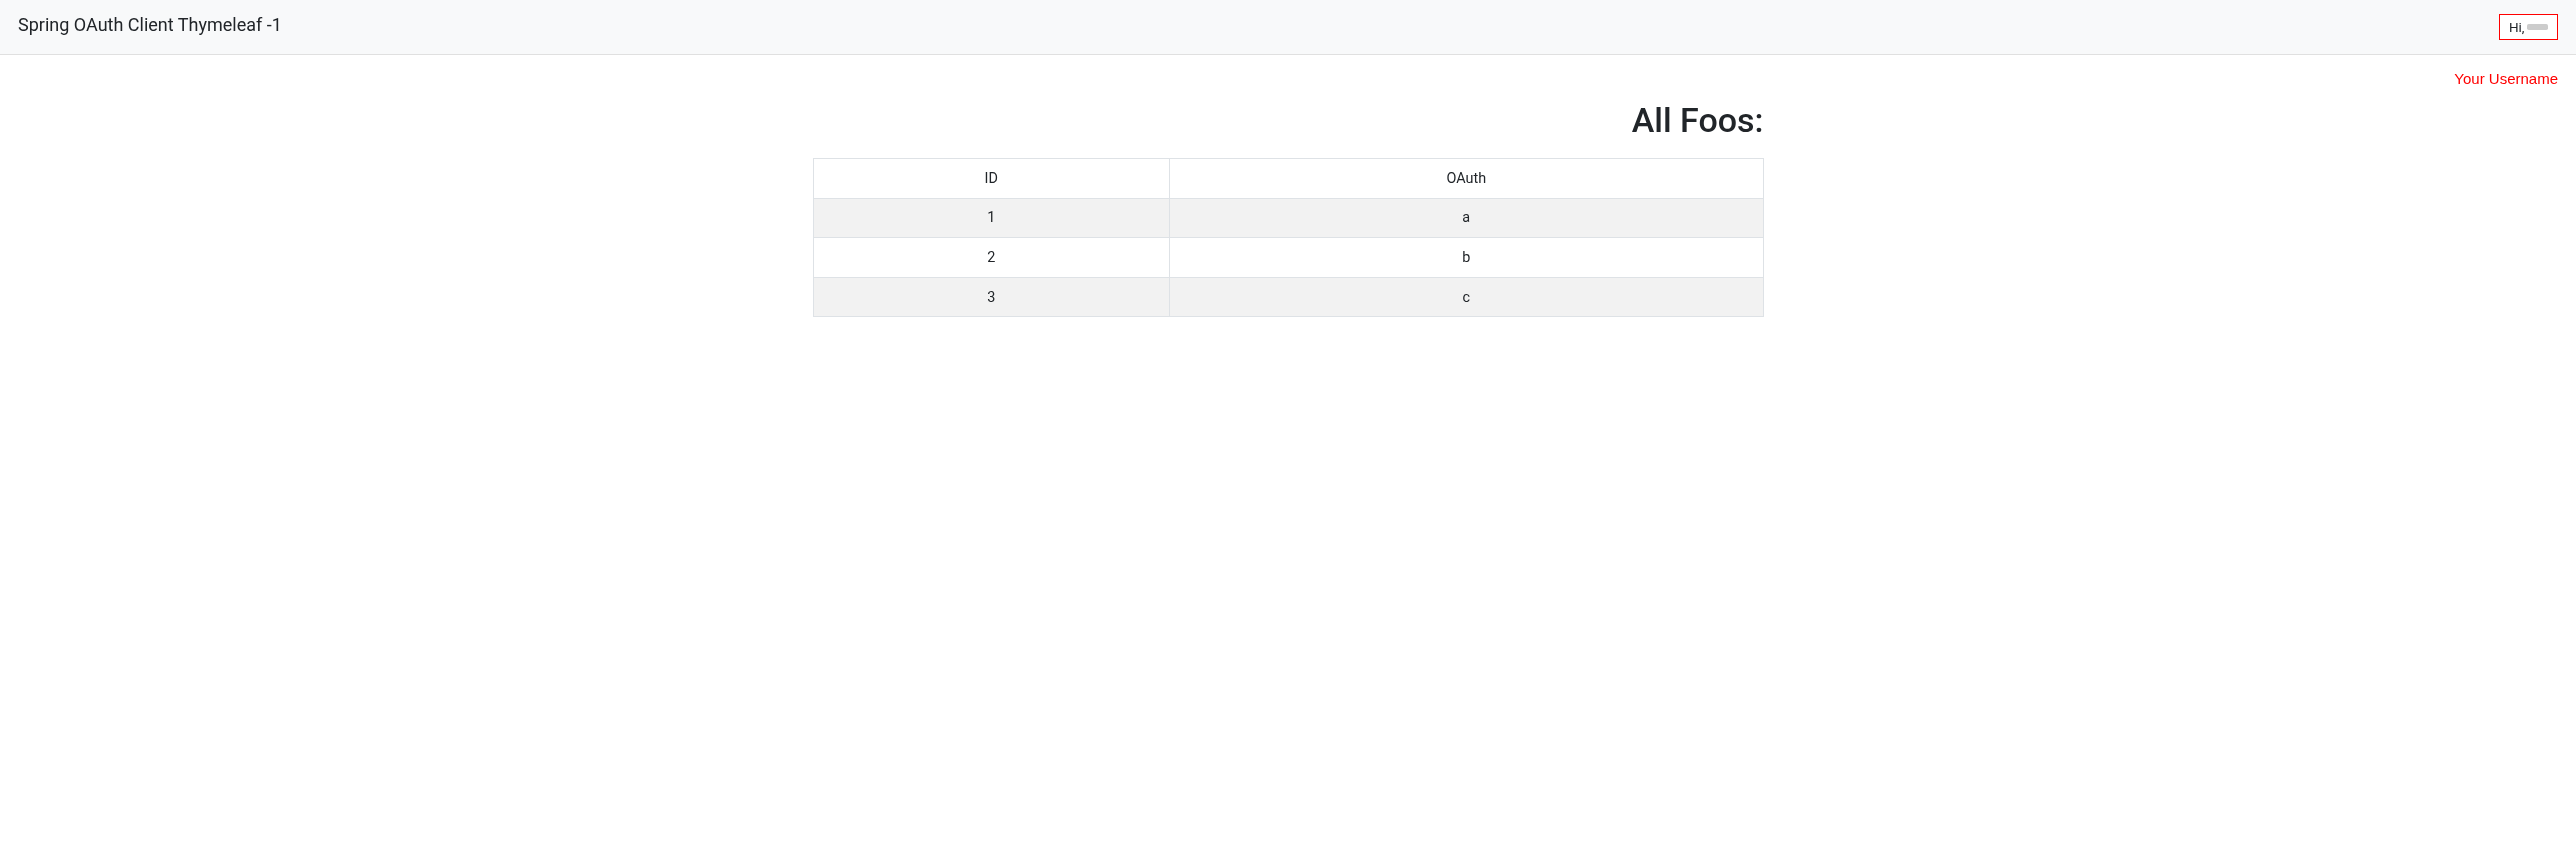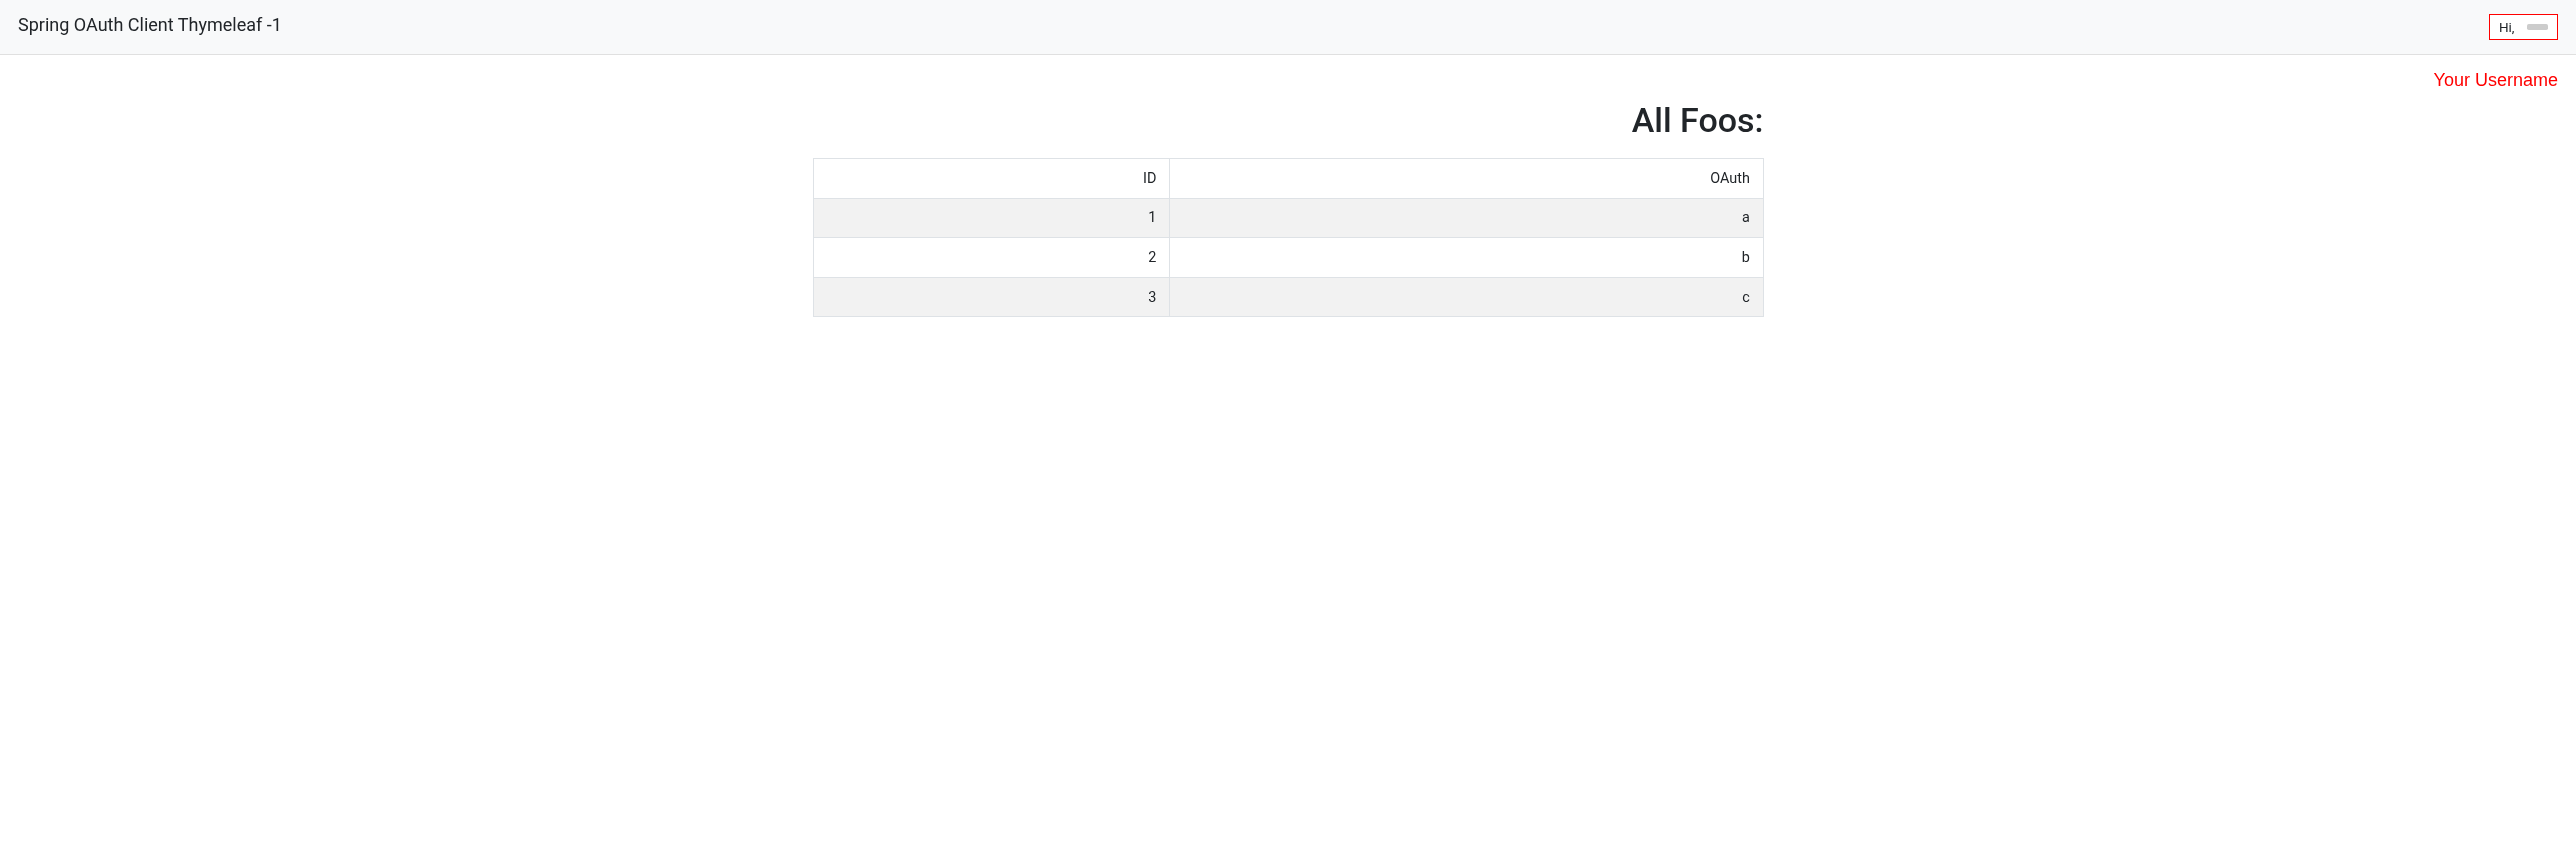--- a/index.html
+++ b/index.html
@@ -25,36 +25,36 @@
       font-size: 18px;
       font-weight: 400;
       color: #212529;
     }
     .greeting-box {
       border: 1.3px solid #ff0000;
       padding: 3.6px 9px;
       font-size: 13.5px;
       display: flex;
       align-items: center;
-      gap: 12px;
+      gap: 2px;
       background: #ffffff;
     }
     .greeting-redacted {
       display: inline-block;
       width: 21.5px;
       height: 6.3px;
       background: #cccccc;
       border-radius: 1.8px;
     }
     .annotation-label {
       position: absolute;
       right: 18px;
       top: 70px;
       color: #ff0000;
-      font-size: 18px;
+      font-size: 15px;
       font-family: sans-serif;
     }
     .container {
       max-width: 987px;
       margin: 0 auto;
       padding: 45px 18px 18px 18px;
     }
     .page-title {
       font-size: 34px;
       font-weight: 500;
@@ -62,21 +62,21 @@
       color: #212529;
       text-align: right;
     }
     table {
       width: 100%;
       border-collapse: collapse;
       border: 0.9px solid #dee2e6;
     }
     th, td {
       padding: 10.8px 12.6px;
-      text-align: right;
+      text-align: center;
       border: 0.9px solid #dee2e6;
       font-size: 14.4px;
       font-weight: 400;
     }
     th {
       background: #ffffff;
       font-weight: 400;
     }
     tbody tr:nth-child(odd) td {
       background-color: #f2f2f2;

